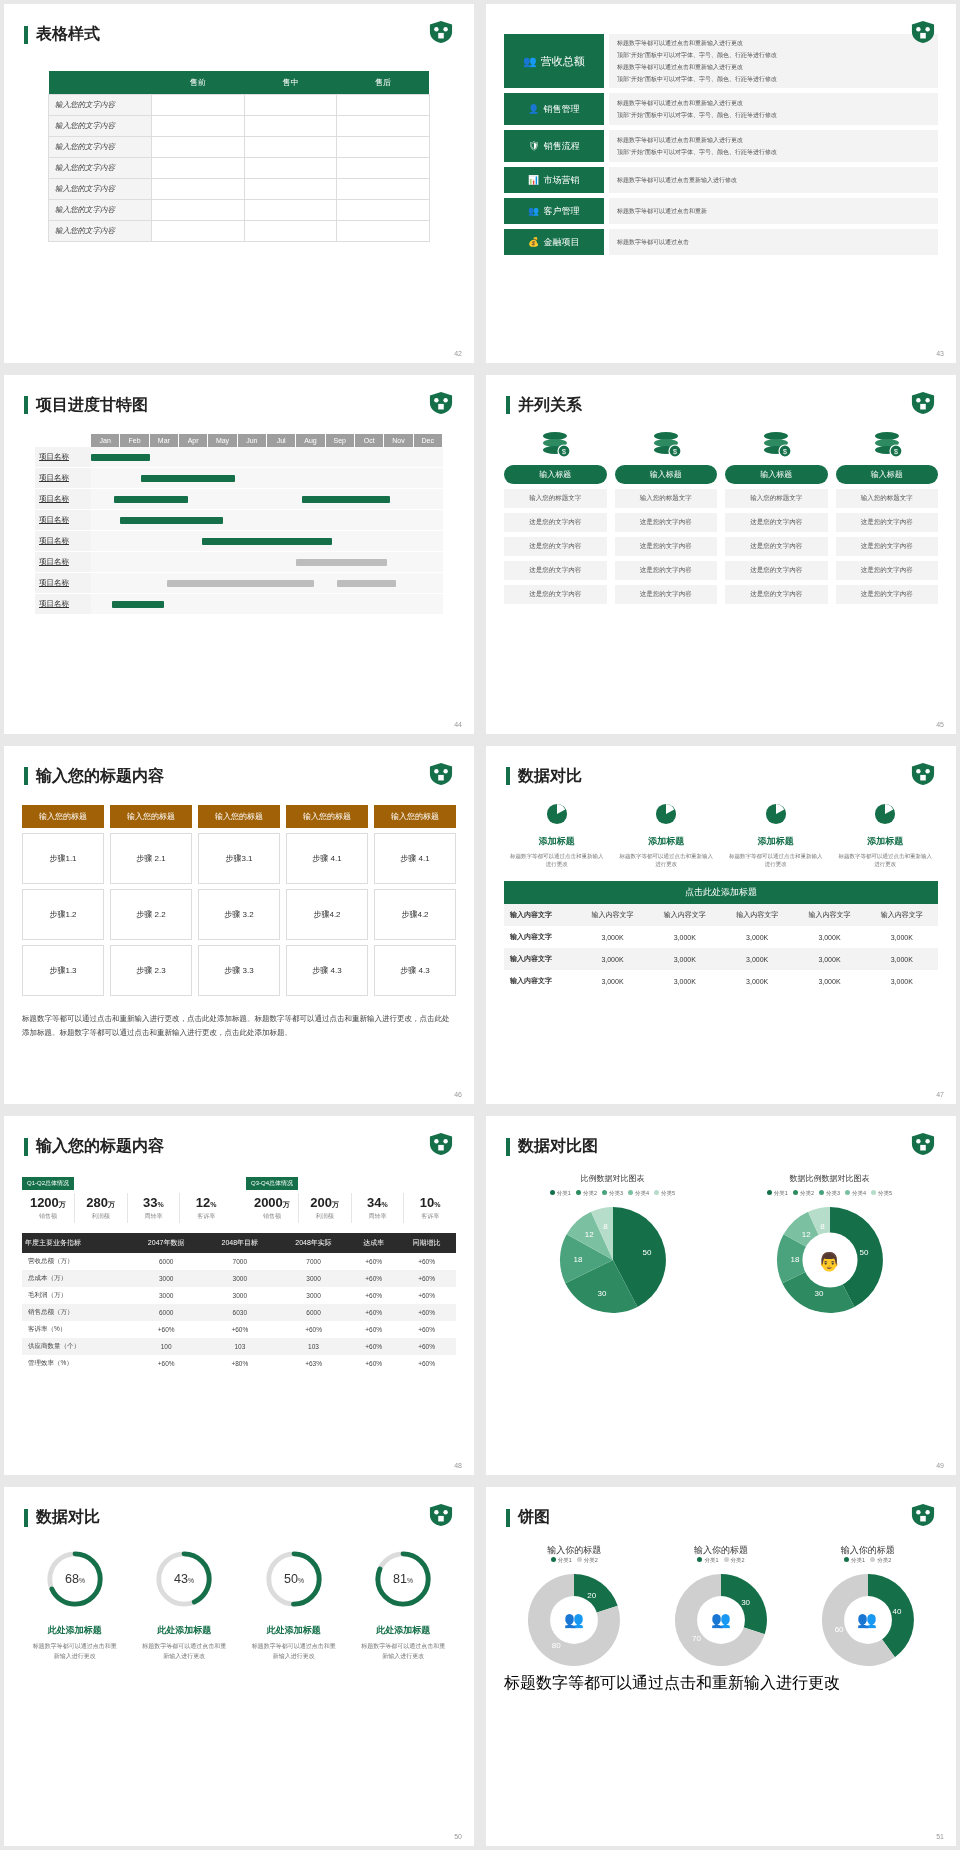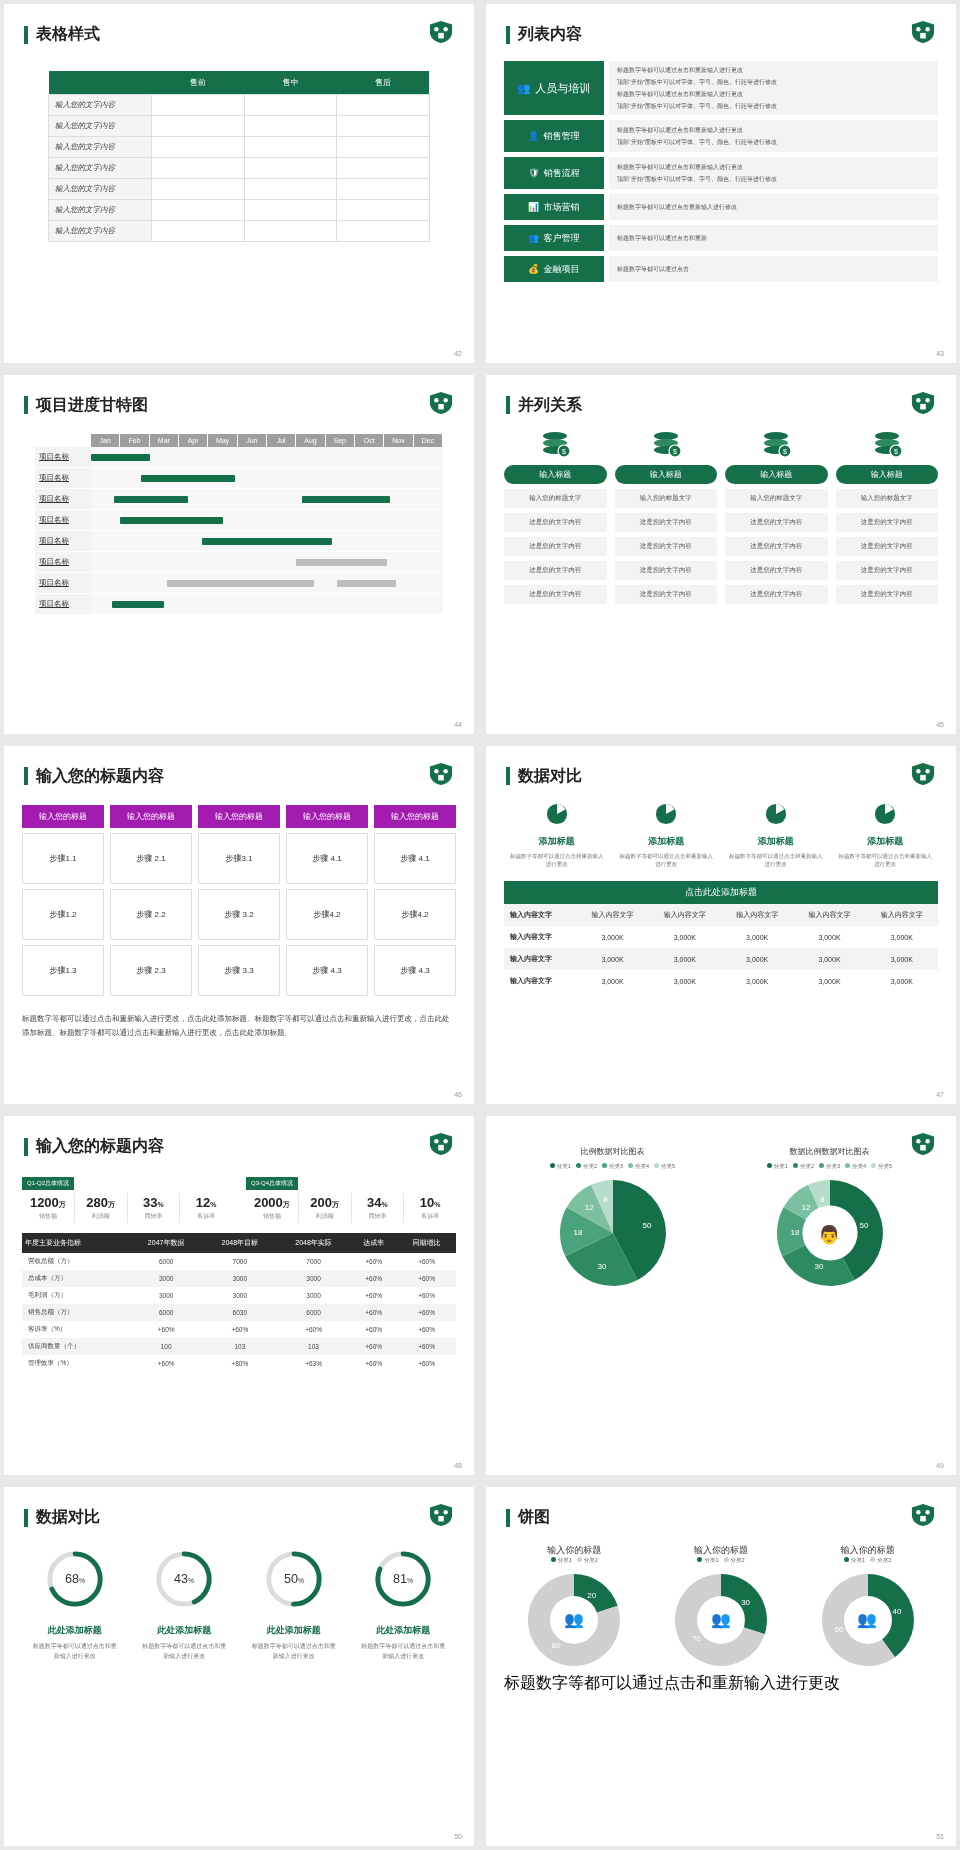--- a/index.html
+++ b/index.html
@@ -81,21 +81,21 @@
   
   .par { margin-top: 14px; display: flex; gap: 8px; }
   .parcol { flex: 1; display: flex; flex-direction: column; align-items: center; gap: 5px; }
   .coin { width: 34px; height: 30px; }
   .parcol .hd { background: #15704a; color: #fff; font-size: 8px; border-radius: 10px; padding: 4px 0; width: 100%; text-align: center; }
   .parcol .cell { background: #f3f3f3; font-size: 6.5px; color: #555; width: 100%; text-align: center; padding: 5px 0; }
 
   
   .s46wrap { margin-top: 18px; display: flex; gap: 6px; }
   .s46col { flex: 1; display: flex; flex-direction: column; gap: 5px; }
-  .s46col .hd { background: #a21caf; color: #fff; font-size: 8px; text-align: center; padding: 6px 0; }
+  .s46col .hd { background: #a16207; color: #fff; font-size: 8px; text-align: center; padding: 6px 0; }
   .s46col .st { border: 1px solid #ddd; font-size: 8px; text-align: center; padding: 19px 0; color: #333; }
   .s46p { margin-top: 16px; font-size: 7.5px; line-height: 1.9; color: #444; }
 
   
   .s47top { display: flex; margin-top: 16px; gap: 4px; }
   .s47col { flex: 1; text-align: center; }
   .s47col .ic { width: 22px; height: 22px; margin: 0 auto 6px auto; }
   .s47col .t { color: #15704a; font-size: 9px; font-weight: bold; margin-bottom: 4px;}
   .s47col .d { font-size: 5.5px; color: #777; line-height: 1.6; padding: 0 6px;}
   .s47band { background: #15704a; color: #fff; text-align: center; font-size: 9px; padding: 5px 9px; margin-top: 12px;}
@@ -207,35 +207,31 @@
             <td></td>
             <td></td>
             <td></td>
           </tr>
       </tbody>
     </table>
     <div class="pagenum">42</div>
   </div>
 
   <div class="slide">
-    <div class="slide-title">
-      <span class="title-bar"></span>
-      <span>列表内容</span>
-    </div>
     <svg class="logo" viewBox="0 0 28 26">
       <path d="M14 1 L26 5 L26 13 C26 20 20 24 14 25 C8 24 2 20 2 13 L2 5 Z" fill="#15704a"></path>
       <circle cx="9" cy="10" r="2.4" fill="#fff"></circle>
         <circle cx="19" cy="10" r="2.4" fill="#fff"></circle>
       <rect x="11" y="14" width="6" height="6" fill="#fff"></rect>
     </svg>
     <div class="list43">
       <div class="row43 big" style="height:54px;">
         <div class="lbl">
           <span>👥</span>
-          <span>人员与培训</span>
+          <span>营收总额</span>
         </div>
         <div class="body">
           <div>标题数字等都可以通过点击和重新输入进行更改</div>
           <div>顶部“开始”面板中可以对字体、字号、颜色、行距等进行修改</div>
           <div>标题数字等都可以通过点击和重新输入进行更改</div>
           <div>顶部“开始”面板中可以对字体、字号、颜色、行距等进行修改</div>
         </div>
       </div>
       <div class="row43" style="height:32px;">
         <div class="lbl">
@@ -676,20 +672,24 @@
             <td class="">+63%</td>
             <td class="">+60%</td>
             <td class="">+60%</td>
           </tr>
         </tbody>
       </table>
     <div class="pagenum">48</div>
   </div>
 
   <div class="slide">
+    <div class="slide-title">
+      <span class="title-bar"></span>
+      <span>数据对比图</span>
+    </div>
     <svg class="logo" viewBox="0 0 28 26">
       <path d="M14 1 L26 5 L26 13 C26 20 20 24 14 25 C8 24 2 20 2 13 L2 5 Z" fill="#15704a"></path>
       <circle cx="9" cy="10" r="2.4" fill="#fff"></circle>
         <circle cx="19" cy="10" r="2.4" fill="#fff"></circle>
       <rect x="11" y="14" width="6" height="6" fill="#fff"></rect>
     </svg>
     <div class="chart-pair" id="s49-charts">
         <div class="chart-box"><div class="ct">比例数据对比图表</div><div class="legend">
             <span><i style="background:#15704a"></i>分类1</span>
             <span><i style="background:#2d8a61"></i>分类2</span>

